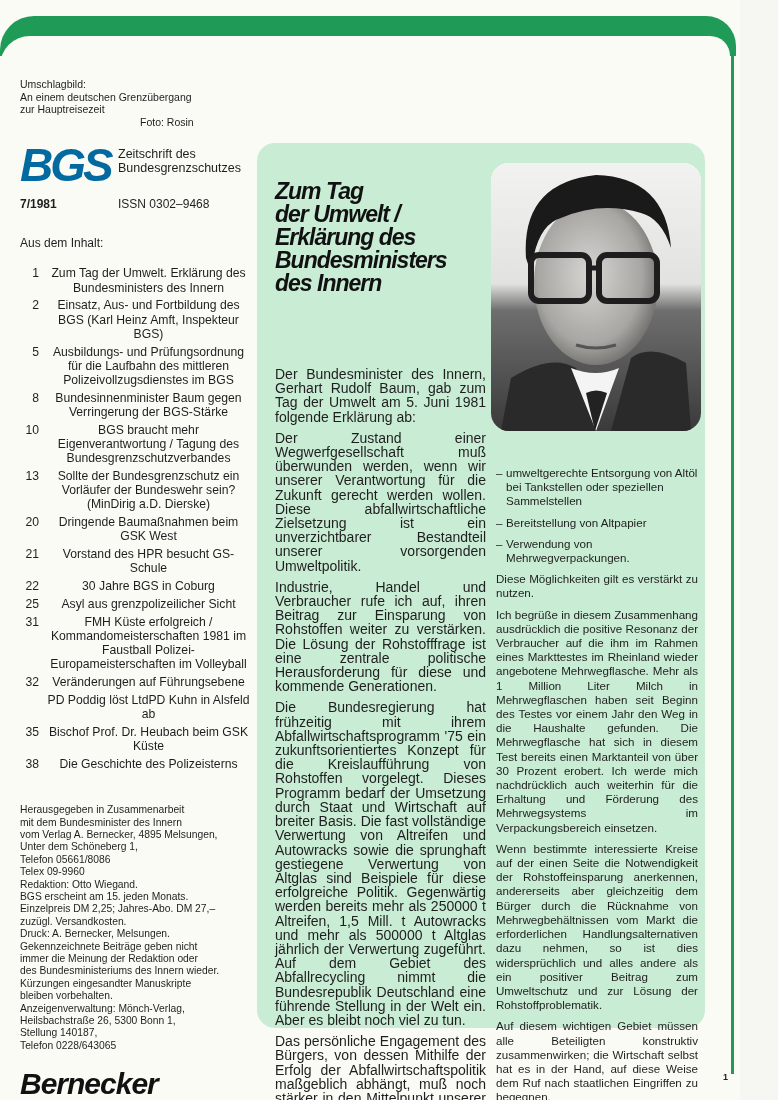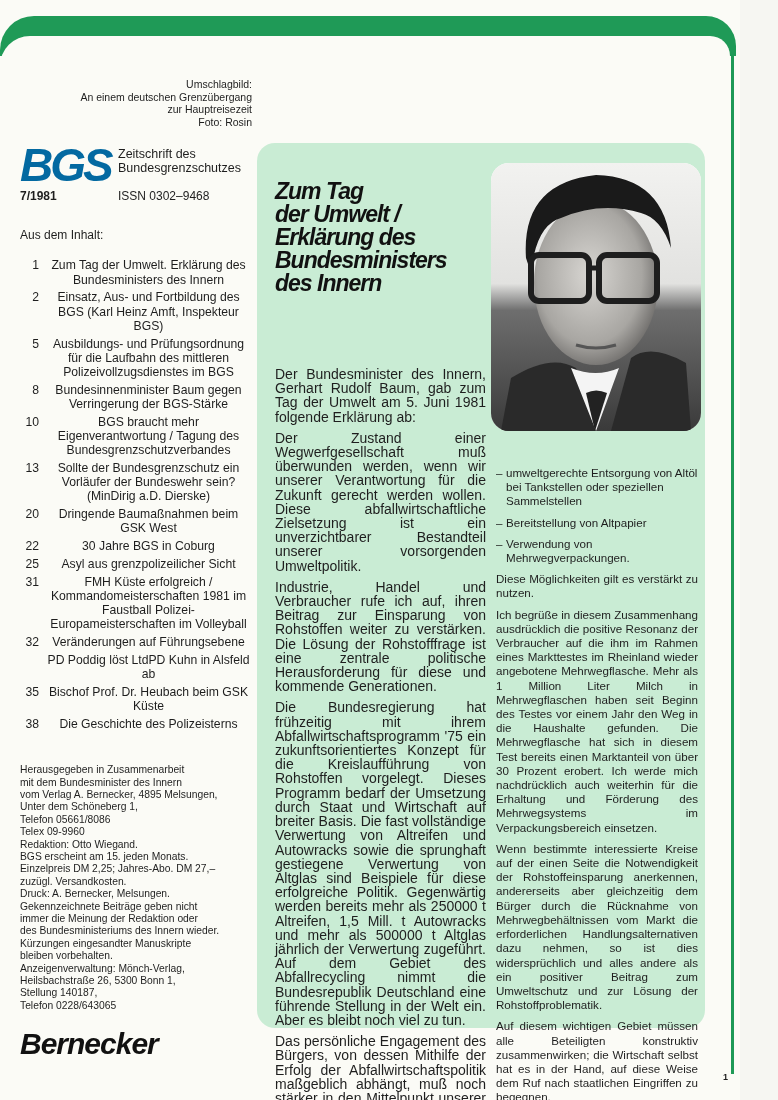--- a/index.html
+++ b/index.html
@@ -29,33 +29,33 @@
   }
   .green-panel {
     position: absolute; left: 257px; top: 143px; width: 448px; height: 885px;
     background: #c9ecd4;
     border-radius: 18px;
   }
   .left-col {
     position: absolute; left: 20px; top: 78px; width: 232px;
     font-size: 11px; line-height: 13.3px;
   }
-  .cover { font-size: 10.5px; line-height: 12.5px; text-align: right; }
+  .cover { font-size: 10.5px; line-height: 12.5px; }
   .cover .foto { padding-left: 120px; }
   .masthead { margin-top: 14px; position: relative; height: 48px; }
   .bgs-logo {
     position: absolute; left: 0; top: 0;
     font-family: "Liberation Sans", sans-serif; font-weight: bold; font-style: italic;
     font-size: 46px; line-height: 46px; letter-spacing: -3px; color: #0369a1;
   }
   .mast-sub {
     position: absolute; left: 98px; top: 6px;
     font-size: 12.5px; line-height: 13.5px;
   }
-  .issue-row { margin-top: 0; font-size: 12px; position: relative; height: 16px; }
+  .issue-row { margin-top: 8px; font-size: 12px; position: relative; height: 16px; }
   .issue-row .num { position: absolute; left: 0; font-weight: bold; }
   .issue-row .issn { position: absolute; left: 98px; }
   .contents-head { margin-top: 23px; font-size: 12px; }
   .toc { margin-top: 16px; font-size: 12.2px; line-height: 14.2px; }
   .toc-item { display: flex; margin-bottom: 3.6px; }
   .toc-item .pg { width: 19px; text-align: right; flex: none; padding-right: 6px; }
   .toc-item .tt { flex: 1; text-align: center; }
   .imprint { margin-top: 33px; font-size: 10.3px; line-height: 12.4px; }
   .bernecker {
     margin-top: 12px; font-weight: bold; font-style: italic;
@@ -138,20 +138,24 @@
         <span class="pg">10</span>
         <span class="tt">BGS braucht mehr Eigenverantwortung / Tagung des Bundesgrenzschutzverbandes</span>
       </div>
       <div class="toc-item">
         <span class="pg">13</span>
         <span class="tt">Sollte der Bundesgrenzschutz ein Vorläufer der Bundeswehr sein? (MinDirig a.D. Dierske)</span>
       </div>
       <div class="toc-item">
         <span class="pg">20</span>
         <span class="tt">Dringende Baumaßnahmen beim GSK West</span>
+      </div>
+      <div class="toc-item">
+        <span class="pg">21</span>
+        <span class="tt">Vorstand des HPR besucht GS-Schule</span>
       </div>
       <div class="toc-item">
         <span class="pg">22</span>
         <span class="tt">30 Jahre BGS in Coburg</span>
       </div>
       <div class="toc-item">
         <span class="pg">25</span>
         <span class="tt">Asyl aus grenzpolizeilicher Sicht</span>
       </div>
       <div class="toc-item">

